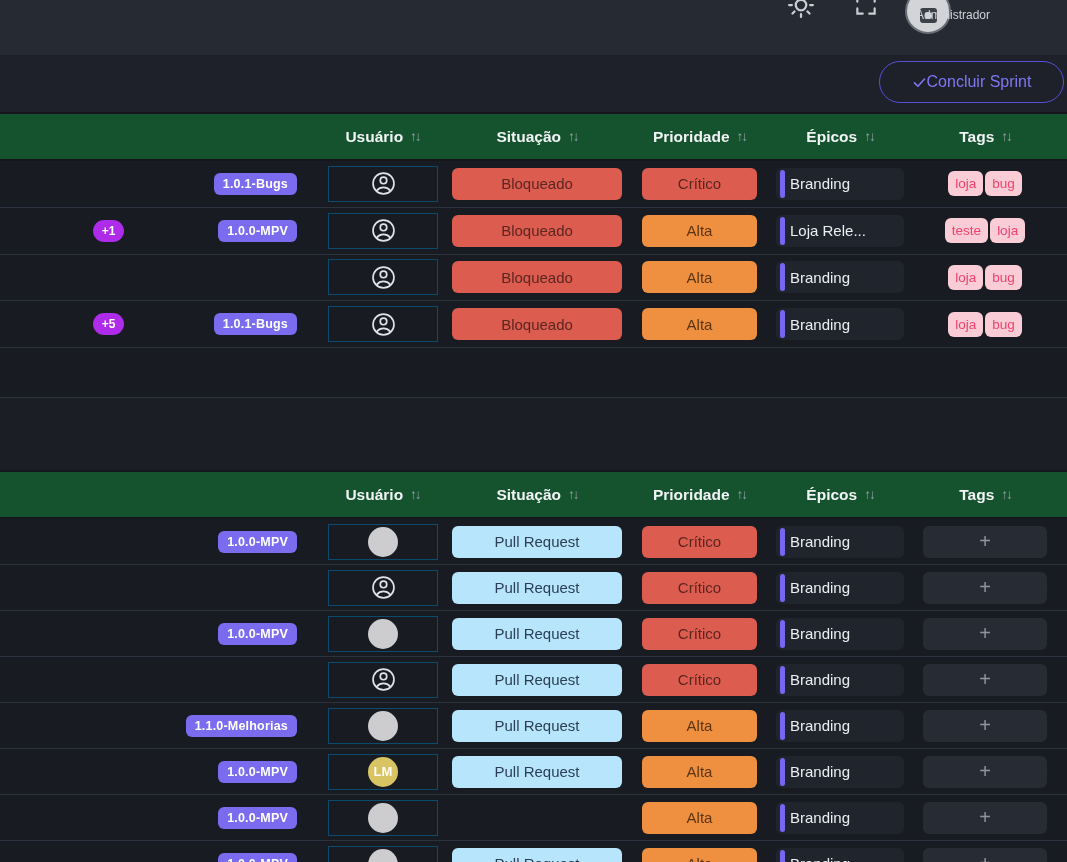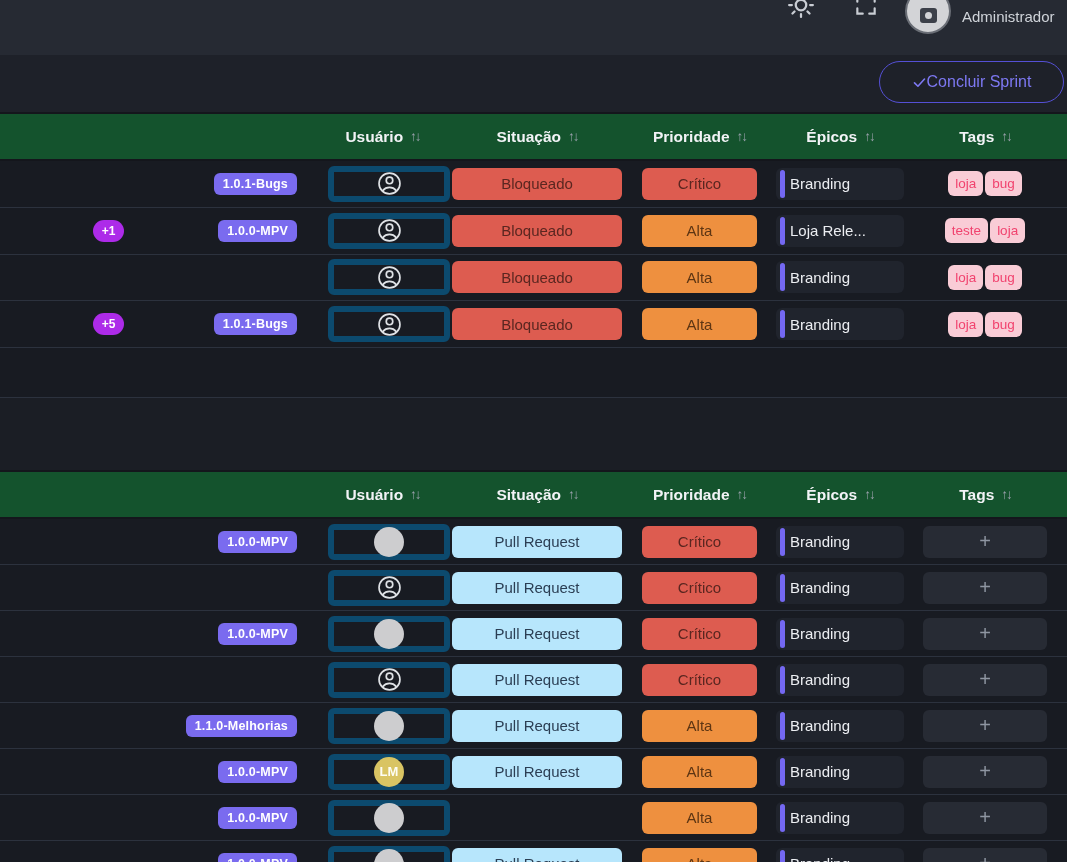--- a/index.html
+++ b/index.html
@@ -9,21 +9,21 @@
 
   
   .navbar { position:relative; width:100%; height:55px; background:#262a33; overflow:hidden; }
   .icon-btn { position:absolute; background:none; border:none; cursor:pointer; color:#c9cdd4; }
   .sun-icon { left:786px; top:-10px; width:30px; height:30px; }
   .expand-icon { left:853px; top:-8px; width:26px; height:26px; }
   .nav-avatar { position:absolute; left:905px; top:-12px; width:46px; height:46px; border-radius:50%;
                 background:#d3d4d7; border:2px solid #6a6e76; display:flex; align-items:center; justify-content:center; }
   .nav-avatar .img-glyph { width:17px; height:15px; background:#3c4049; border-radius:3px; position:relative; margin-top:8px; }
   .nav-avatar .img-glyph::after { content:""; position:absolute; left:5px; top:4px; width:7px; height:7px; border-radius:50%; background:#d3d4d7; }
-  .nav-user-label { position:absolute; left:962px; top:8px; font-size:15px; color:#cfd3d9; }
+  .nav-user-label { position:absolute; left:916px; top:8px; font-size:12px; color:#cfd3d9; }
 
   
   .toolbar { position:relative; width:100%; height:57px; background:#1e2129; }
   .sprint-btn { position:absolute; left:879px; top:6px; width:185px; height:42px; border-radius:21px;
                 background:transparent; border:1px solid #5550d6; color:#7d78f2; font-size:16px;
                 font-family:"Liberation Sans", sans-serif; display:flex; align-items:center; justify-content:center; cursor:pointer; }
   .sprint-btn svg { width:15px; height:15px; }
 
   
   .grid { display:grid; grid-template-columns:140px 160px 28px 109px 15px 170px 20px 115px 16px 134px 16px 124px 1fr; align-items:center; }
@@ -34,21 +34,21 @@
 
   .row { height:46.75px; background:#181b22; border-bottom:1px solid #2c323e; }
   .t2 .row { height:46px; }
   .cell-extra { grid-column:1; }
   .count-pill { display:inline-flex; align-items:center; justify-content:center; margin-left:93px; min-width:31px; height:22px;
                 padding:0 8px; border-radius:11px; background:#ad2be9; color:#fff; font-size:12px; font-weight:bold; cursor:pointer; }
   .cell-version { grid-column:2; text-align:right; }
   .ver-badge { display:inline-block; margin-right:3px; height:22px; line-height:22px; padding:0 9px; border-radius:6px;
                background:#7a6bef; color:#fff; font-size:12.5px; font-weight:bold; letter-spacing:.2px; }
   .cell-user { grid-column:4; }
-  .avatar-btn { width:122px; height:36px; border:6px solid #0c4a6e; border-radius:6px; background:transparent;
+  .avatar-btn { width:110px; height:36px; border:1px solid #0c4a6e; border-radius:0; background:transparent;
                 display:flex; align-items:center; justify-content:center; cursor:pointer; }
   .avatar-btn svg { width:27px; height:27px; }
   .photo-circle { width:30px; height:30px; border-radius:50%; background:#cdcdcf; }
   .initials-circle { width:30px; height:30px; border-radius:50%; background:#d9c463; color:#fdfdf4;
                      font-size:13px; font-weight:bold; display:flex; align-items:center; justify-content:center; }
   .cell-sit { grid-column:6; } .cell-pri { grid-column:8; } .cell-epic { grid-column:10; } .cell-tags { grid-column:12; }
   .chip { width:100%; height:32px; border:none; border-radius:6px; font-size:15px; font-family:"Liberation Sans", sans-serif;
           display:flex; align-items:center; justify-content:center; cursor:pointer; }
   .st-blocked, .pr-critical { background:#dd5c50; color:#5a2620; }
   .st-pull_request { background:#b7e6fc; color:#2b3e53; }

